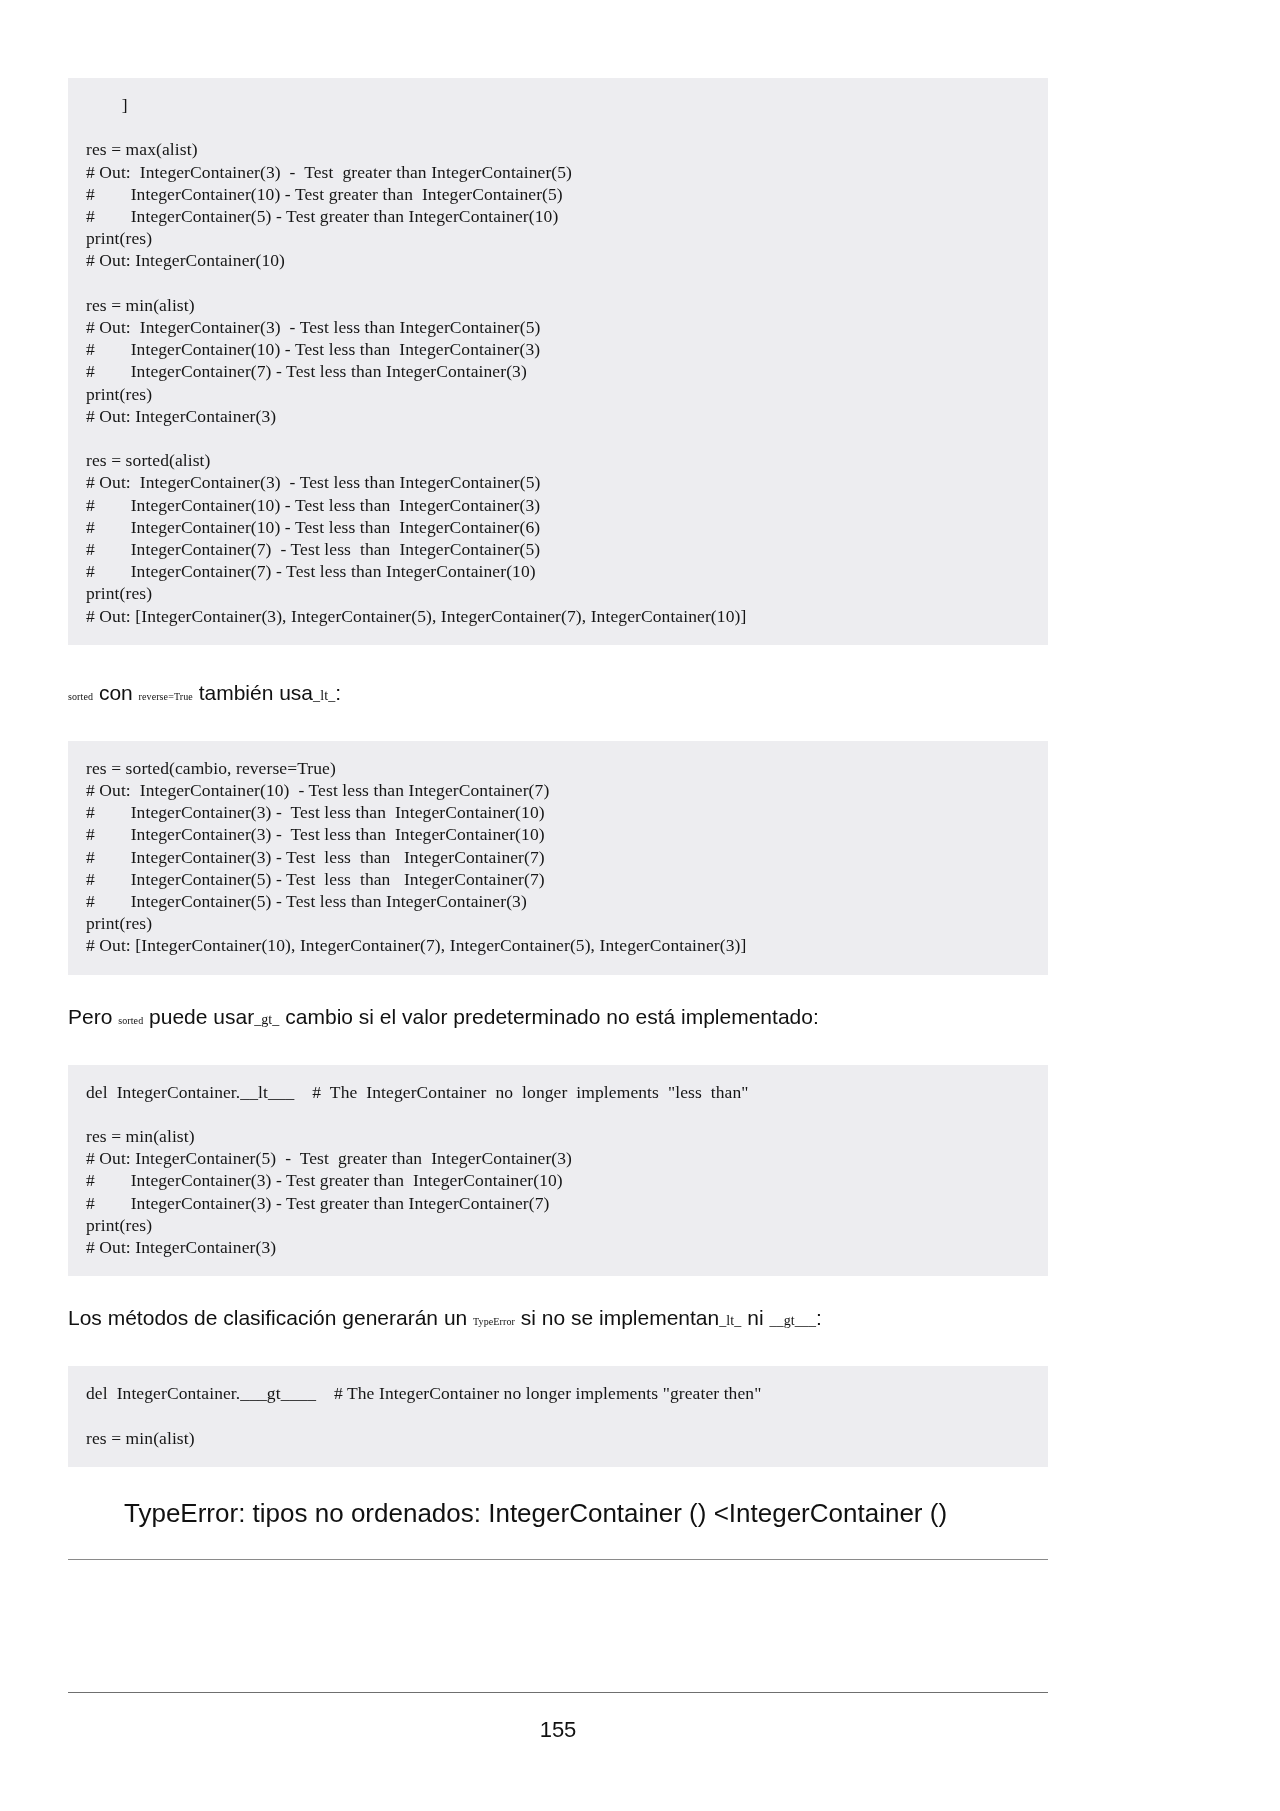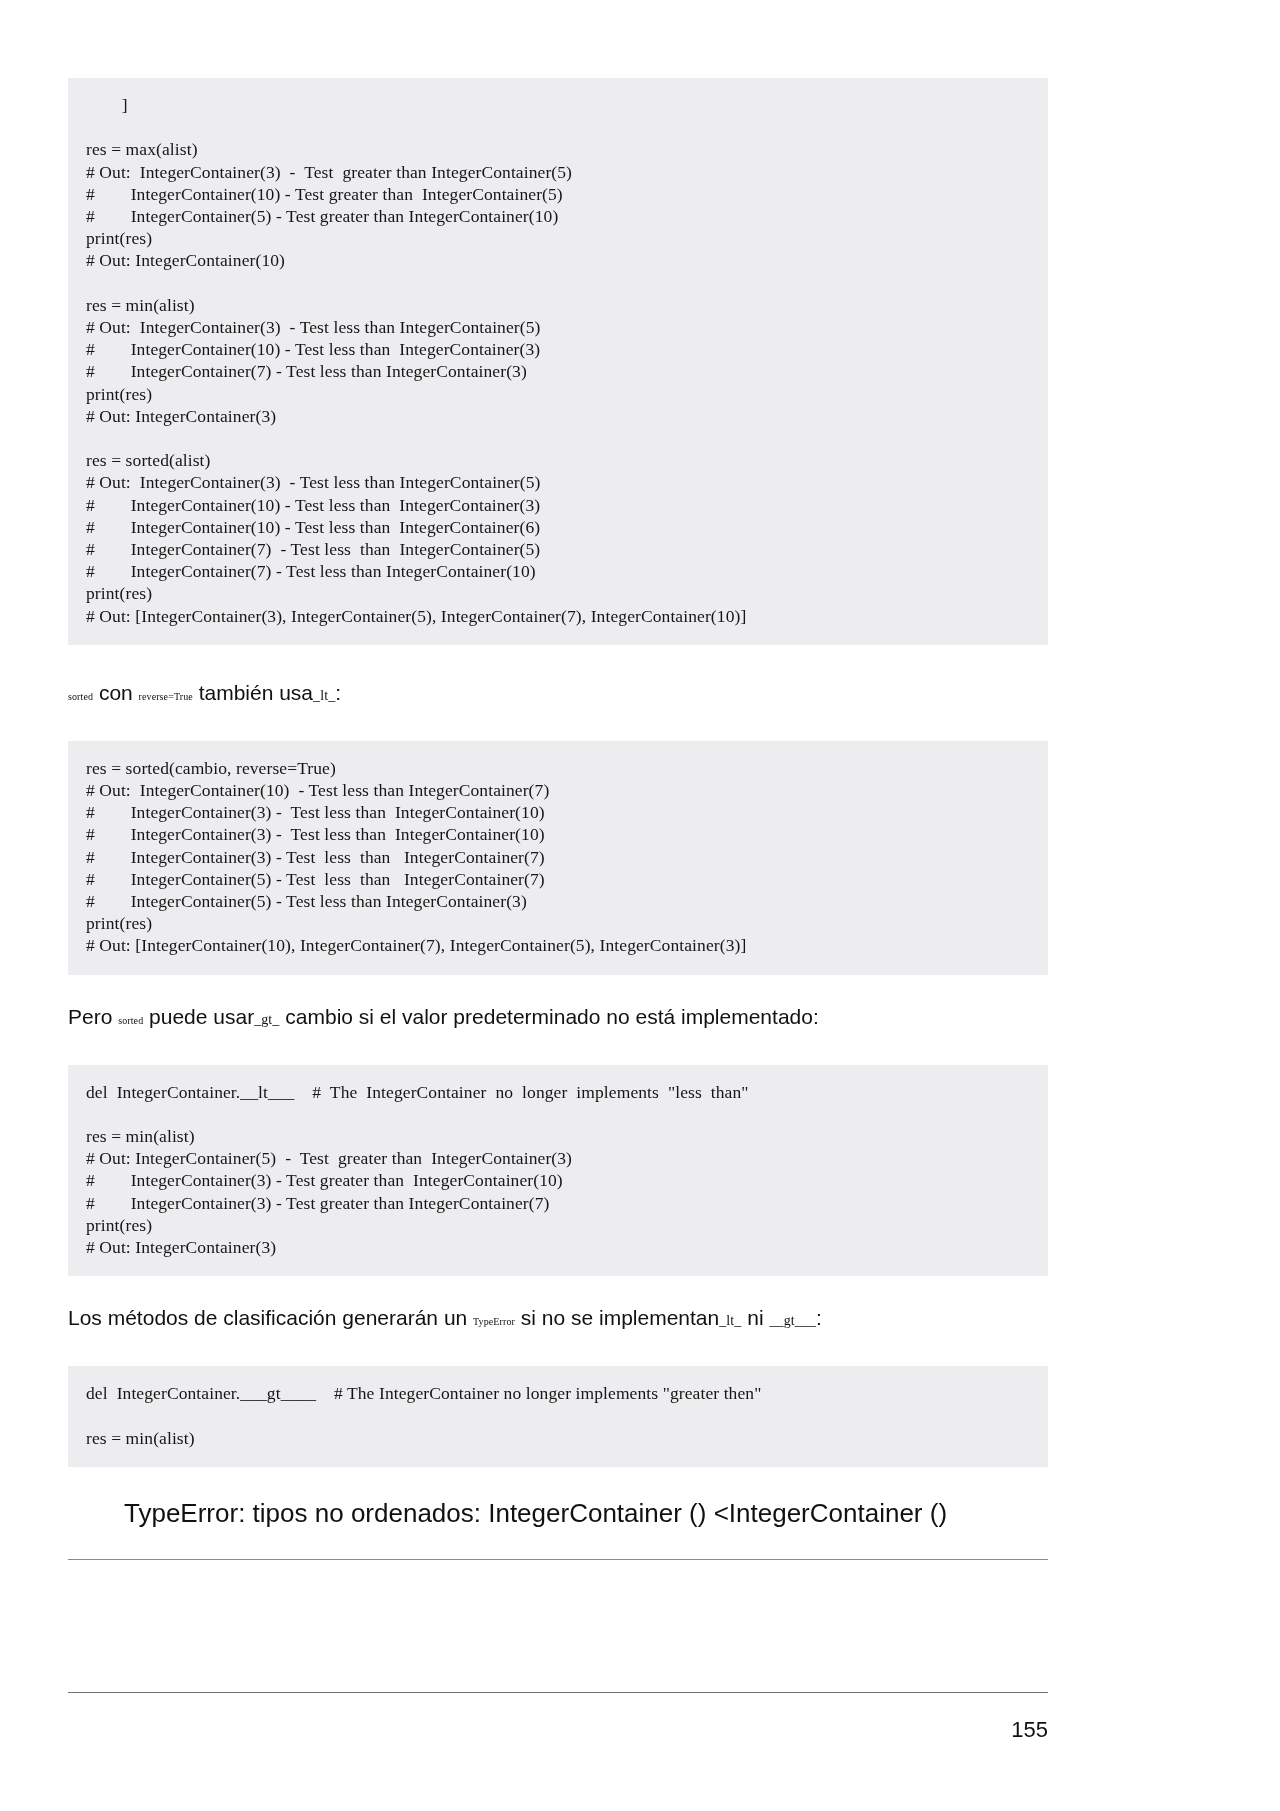--- a/index.html
+++ b/index.html
@@ -95,21 +95,21 @@
     left: 68px;
     top: 1692px;
     width: 980px;
   }
   .footer .rule2 {
     width: 980px;
     height: 0;
     border-top: 1.5px solid #6f6f6f;
   }
   .pagenum {
-    text-align: right;
+    text-align: center;
     font-family: "Liberation Sans", sans-serif;
     font-size: 22px;
     color: #111111;
     margin-top: 24px;
   }
 </style>
 </head>
 <body>
 
 <div class="page">

